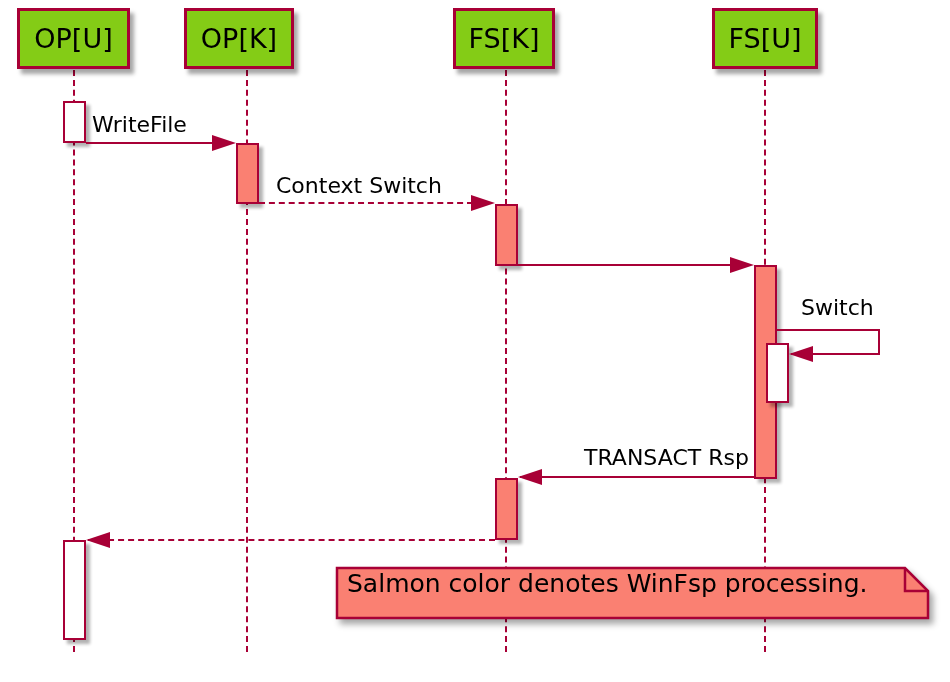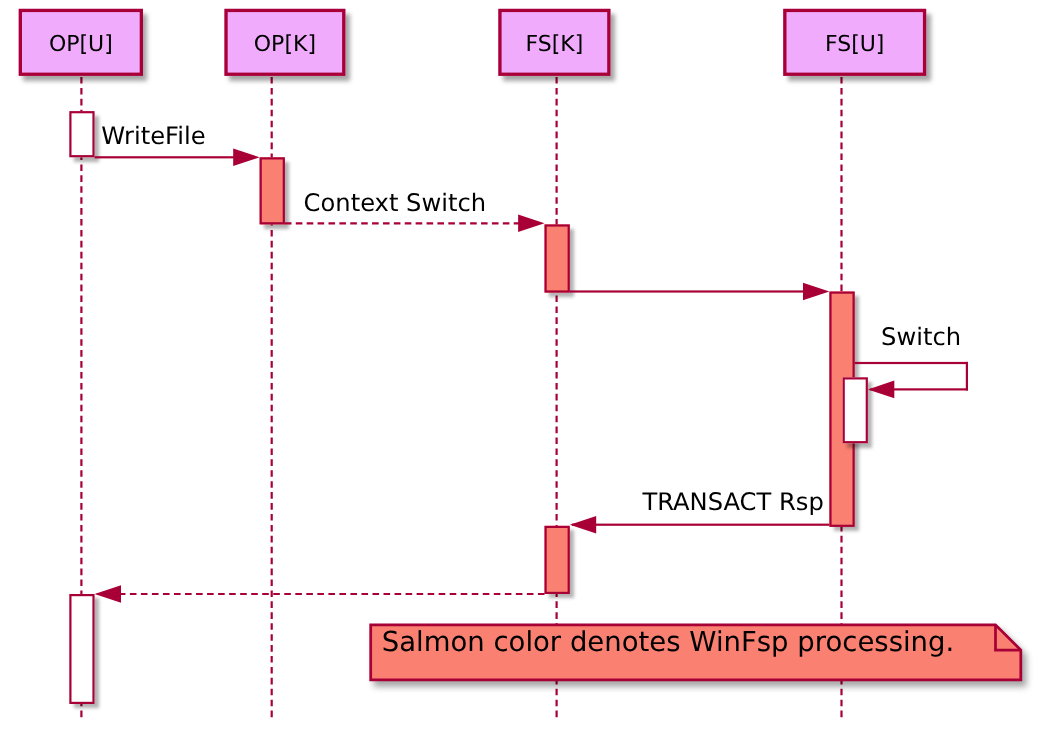--- a/index.html
+++ b/index.html
@@ -8,23 +8,23 @@
     font-family:"DejaVu Sans","Liberation Sans",sans-serif; color:#000;
     overflow:hidden;
   }
   
   .lifeline {
     position:absolute; width:0; border-left:2px dashed #A80036;
   }
   
   .pbox {
     position:absolute; top:8px; height:61px; box-sizing:border-box;
-    background:#f0abfc; border:3px solid #A80036;
+    background:#84cc16; border:3px solid #A80036;
     display:flex; align-items:center; justify-content:center;
-    font-size:20px; box-shadow:4px 5px 4px rgba(0,0,0,0.35);
+    font-size:27px; box-shadow:4px 5px 4px rgba(0,0,0,0.35);
   }
   
   .act {
     position:absolute; width:23px; box-sizing:border-box;
     border:2px solid #A80036; box-shadow:4px 4px 3px rgba(0,0,0,0.30);
   }
   .act.white  { background:#FFFFFF; }
   .act.salmon { background:#FA8072; }
   
   .mline-solid  { position:absolute; height:2px; background:#A80036; }
@@ -51,27 +51,27 @@
 <div class="canvas">
 
   <div class="lifeline" style="left:73px;  top:70px; height:582px;"></div>
   <div class="lifeline" style="left:246px; top:70px; height:582px;"></div>
   <div class="lifeline" style="left:505px; top:70px; height:582px;"></div>
   <div class="lifeline" style="left:764px; top:70px; height:582px;"></div>
 
   <div class="pbox" style="left:17px;  width:113px;">
     <span>OP[U]</span>
   </div>
-  <div class="pbox" style="left:204px; width:110px;align-items:center;">
+  <div class="pbox" style="left:184px; width:110px;align-items:center;">
     <span>OP[K]</span>
   </div>
   <div class="pbox" style="left:453px; width:102px;">
     <span>FS[K]</span>
   </div>
-  <div class="pbox" style="left:712px; width:130px;">
+  <div class="pbox" style="left:712px; width:106px;">
     <span>FS[U]</span>
   </div>
 
   <div class="act white" style="left:63px;  top:101px; height:42px;"></div>
   <div class="act salmon" style="left:236px; top:143px; height:61px;"></div>
   <div class="act salmon" style="left:495px; top:204px; height:62px;"></div>
   <div class="act salmon" style="left:754px; top:265px; height:214px;"></div>
   <div class="act white" style="left:766px; top:343px; height:60px;"></div>
   <div class="act salmon" style="left:495px; top:478px; height:62px;"></div>
   <div class="act white" style="left:63px;  top:540px; height:100px;"></div>

